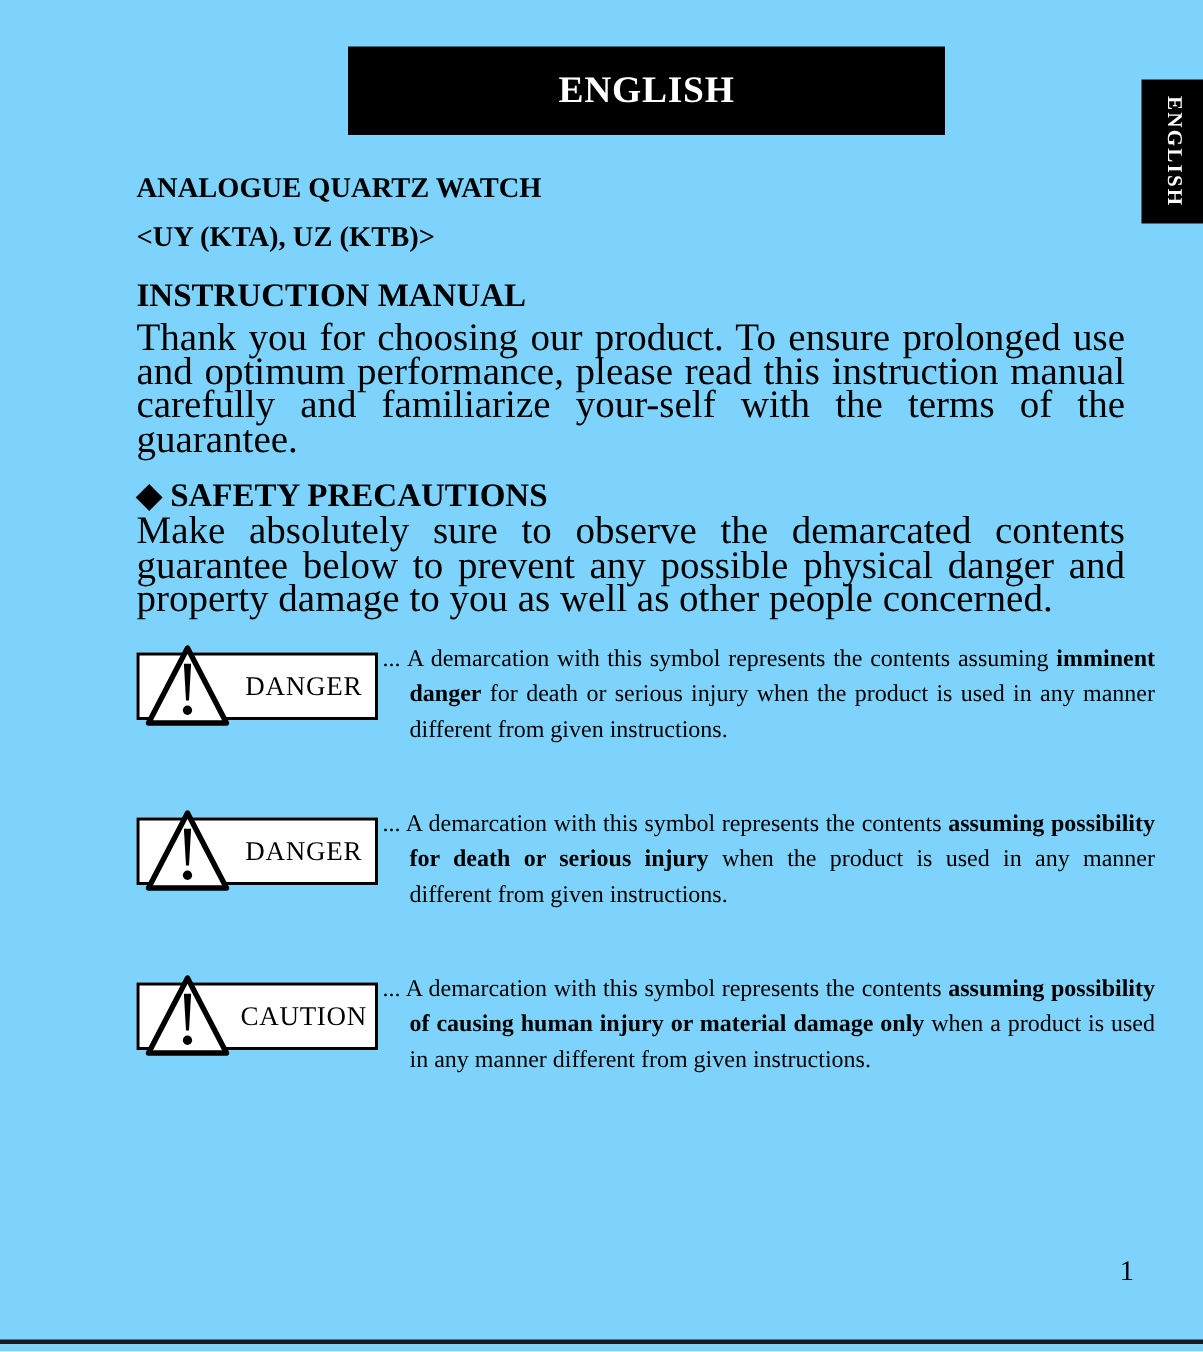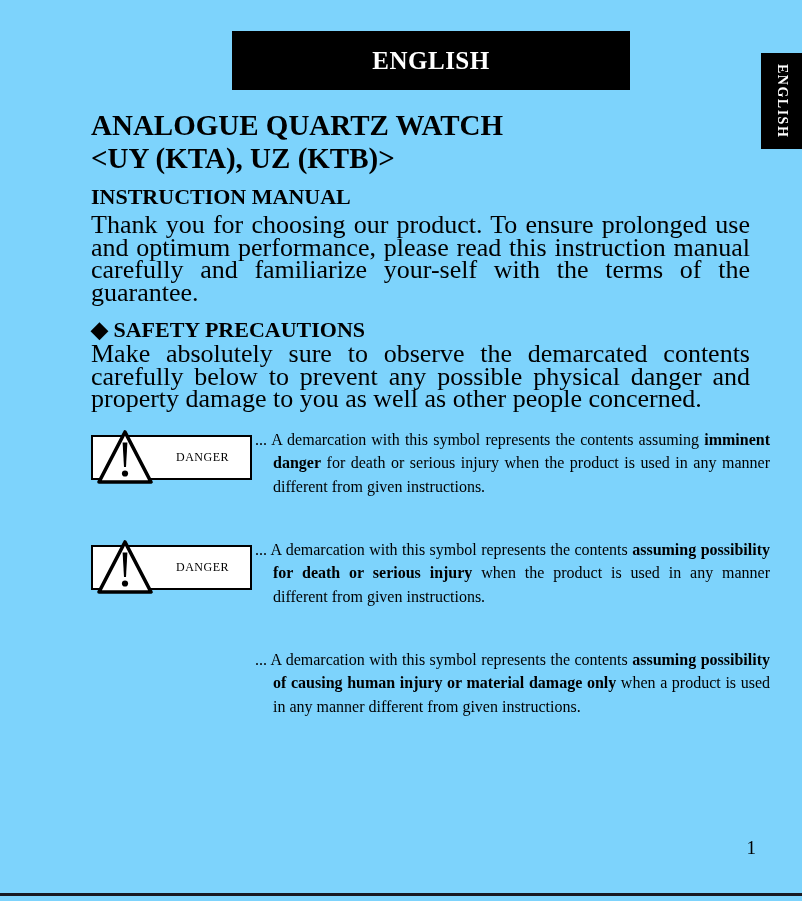--- a/index.html
+++ b/index.html
@@ -39,21 +39,21 @@
   }
 
   
   .content {
     position: absolute;
     left: 91px; top: 109px;
     width: 659px;
   }
   .title {
     margin: 0;
-    font-size: 29px; font-weight: bold; line-height: 33px;
+    font-size: 19px; font-weight: bold; line-height: 33px;
   }
   .title div { white-space: nowrap; }
 
   .section-heading {
     margin: 11px 0 0 0;
     font-size: 22px; font-weight: bold; line-height: 22px;
   }
   .body-para {
     margin: 6px 0 0 0;
     font-size: 26px; line-height: 22.5px;
@@ -80,21 +80,21 @@
   }
   .warn-icon {
     position: absolute;
     left: 3px; top: -8px;
     width: 58px; height: 57px;
   }
   .warn-label {
     flex: 1;
     margin-left: 62px;
     text-align: center;
-    font-size: 12px;
+    font-size: 18px;
     letter-spacing: 0.5px;
     line-height: 41px;
   }
   .warn-desc {
     margin-left: 164px;
     width: 497px;
     font-size: 16px;
     line-height: 23.5px;
     text-align: justify;
     padding-left: 18px;
@@ -134,21 +134,21 @@
       <div>ANALOGUE QUARTZ WATCH</div>
       <div>&lt;UY (KTA), UZ (KTB)&gt;</div>
     </h1>
 
     <h2 class="section-heading">INSTRUCTION MANUAL</h2>
 
     <p class="body-para">Thank you for choosing our product. To ensure prolonged use and optimum performance, please read this instruction manual carefully and familiarize your-self with the terms of the guarantee.</p>
 
     <h2 class="section-heading safety-heading">◆ SAFETY PRECAUTIONS</h2>
 
-    <p class="body-para intro-para">Make absolutely sure to observe the demarcated contents carefully below to prevent any possible physical danger and property damage to you as well as other people concerned.</p>
+    <p class="body-para intro-para">Make absolutely sure to observe the demarcated contents guarantee below to prevent any possible physical danger and property damage to you as well as other people concerned.</p>
 
     <div class="warn-rows">
 
       <div class="warn-row">
         <div class="warn-box">
           <svg class="warn-icon" viewBox="0 0 58 57" xmlns="http://www.w3.org/2000/svg">
             <path d="M29 3 L55 53 L3 53 Z" fill="#ffffff" stroke="#000000" stroke-width="3.6" stroke-linejoin="round"></path>
             <polygon points="26.6,13.5 31.4,13.5 30,38 28,38" fill="#000000"></polygon>
             <circle cx="29" cy="44.5" r="3.1" fill="#000000"></circle>
           </svg>
@@ -163,20 +163,28 @@
             <path d="M29 3 L55 53 L3 53 Z" fill="#ffffff" stroke="#000000" stroke-width="3.6" stroke-linejoin="round"></path>
             <polygon points="26.6,13.5 31.4,13.5 30,38 28,38" fill="#000000"></polygon>
             <circle cx="29" cy="44.5" r="3.1" fill="#000000"></circle>
           </svg>
           <span class="warn-label">DANGER</span>
         </div>
         <p class="warn-desc"><span>... A demarcation with this symbol represents the contents </span><b>assuming possibility for death or serious injury</b><span> when the product is used in any manner different from given instructions.</span></p>
       </div>
 
       <div class="warn-row">
+        <div class="warn-box">
+          <svg class="warn-icon" viewBox="0 0 58 57" xmlns="http://www.w3.org/2000/svg">
+            <path d="M29 3 L55 53 L3 53 Z" fill="#ffffff" stroke="#000000" stroke-width="3.6" stroke-linejoin="round"></path>
+            <polygon points="26.6,13.5 31.4,13.5 30,38 28,38" fill="#000000"></polygon>
+            <circle cx="29" cy="44.5" r="3.1" fill="#000000"></circle>
+          </svg>
+          <span class="warn-label">CAUTION</span>
+        </div>
         <p class="warn-desc"><span>... A demarcation with this symbol represents the contents </span><b>assuming possibility of causing human injury or material damage only</b><span> when a product is used in any manner different from given instructions.</span></p>
       </div>
 
     </div>
   </main>
 
   <div class="page-number">1</div>
   <div class="bottom-rule"></div>
 
 </div>

